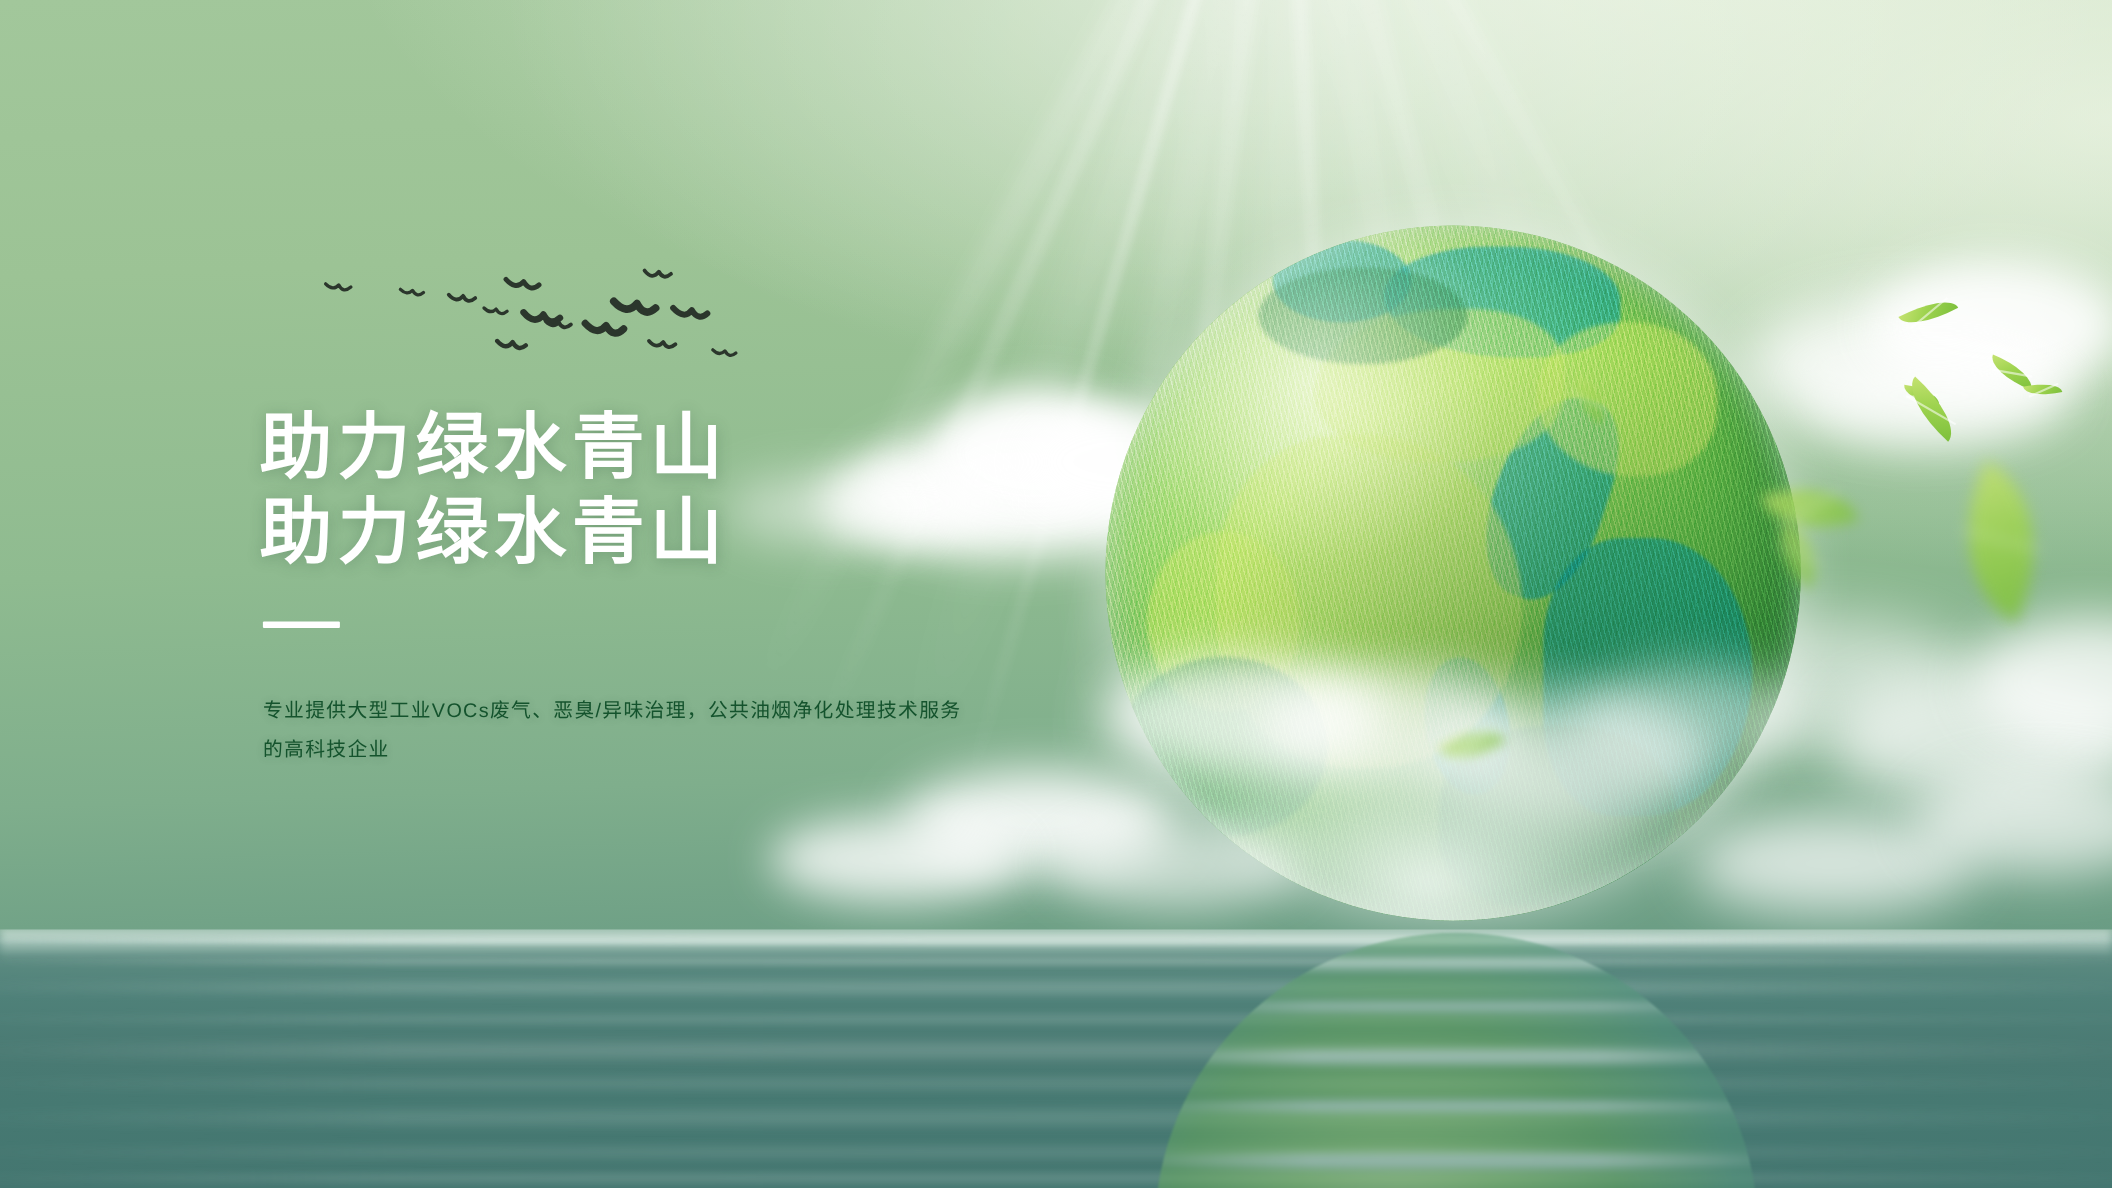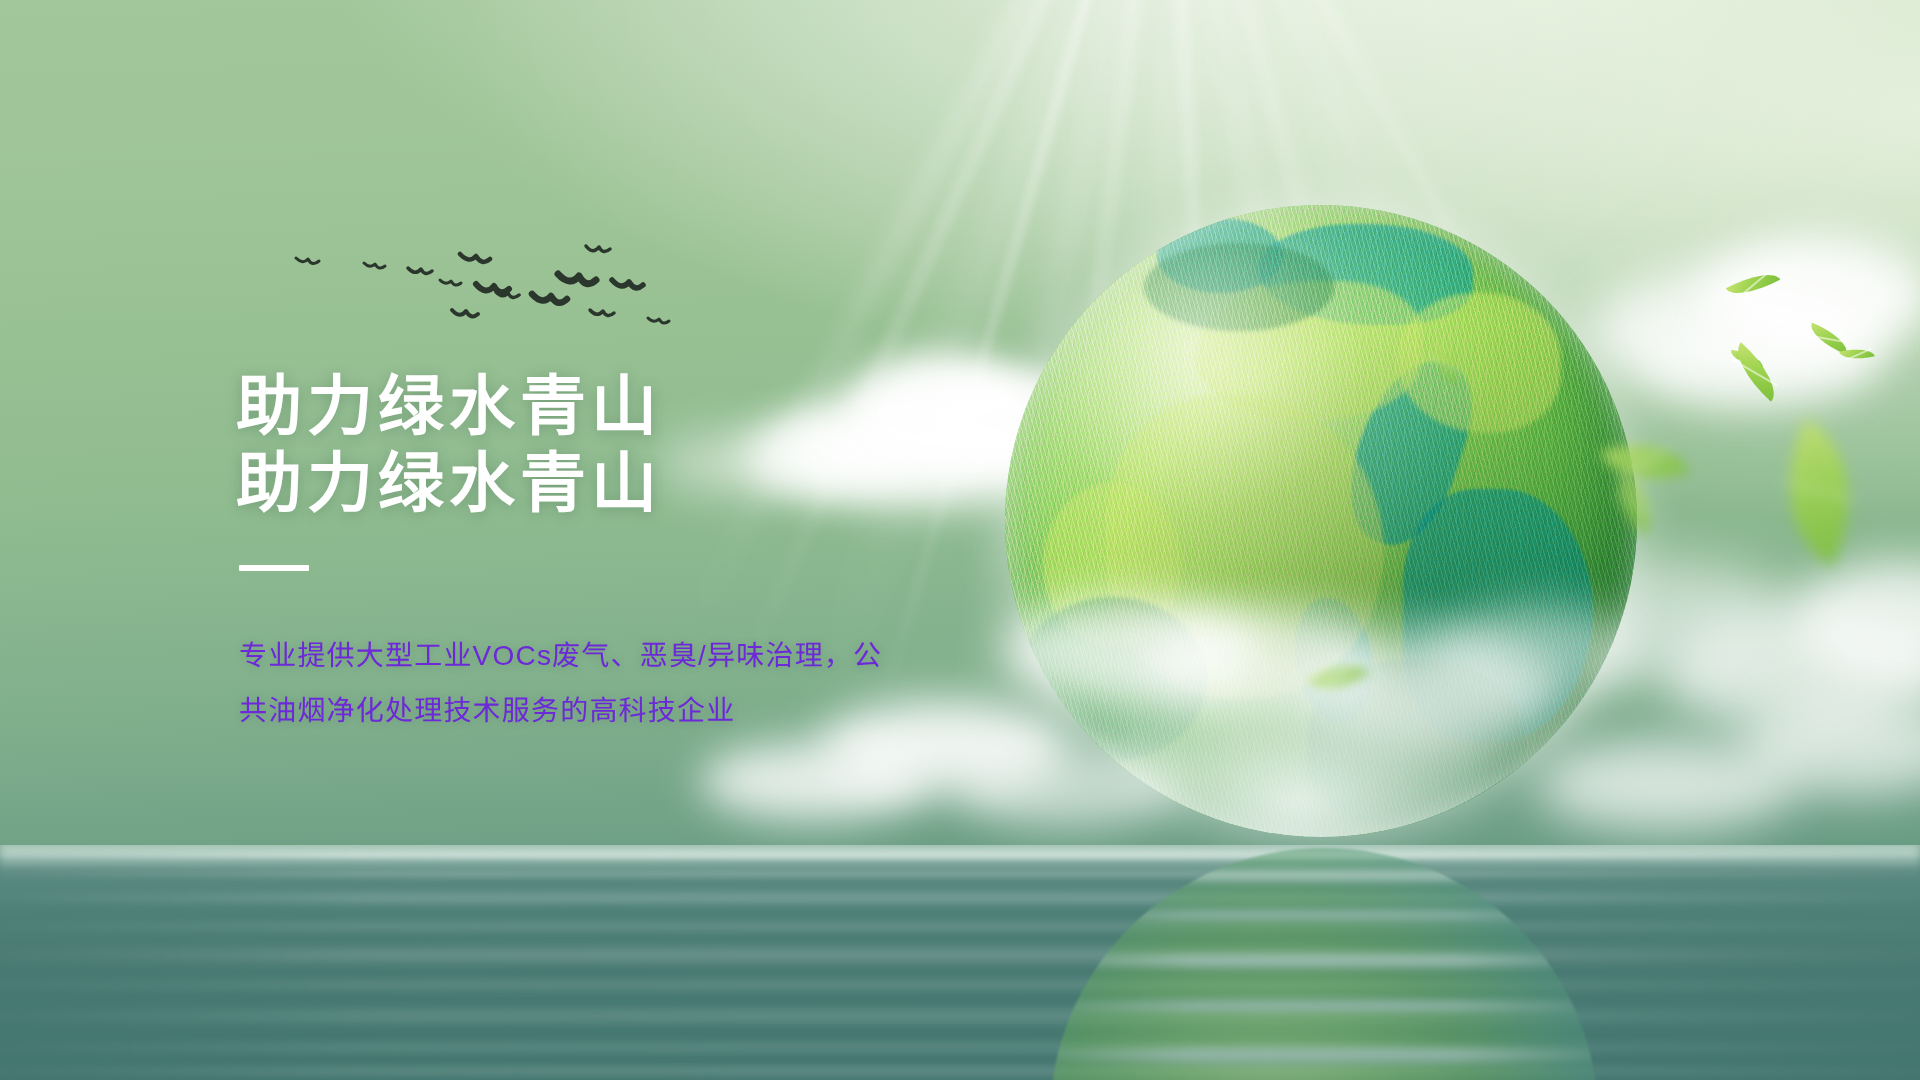--- a/index.html
+++ b/index.html
@@ -134,21 +134,21 @@
 
   
   .copy{position:absolute;left:236px;top:368px;width:720px;}
   .headline{
     margin:0;color:#ffffff;font-weight:700;
     font-size:66px;line-height:1.16;letter-spacing:5px;
     text-shadow:0 2px 14px rgba(40,80,55,.28);
   }
   .rule{width:70px;height:6px;background:#ffffff;margin:44px 0 0 3px;border-radius:1px;}
   .subcopy{
-    margin:58px 0 0 3px;color:#6d28d9;font-size:28px;line-height:1.95;
+    margin:58px 0 0 3px;color:#14532d;font-size:18px;line-height:1.95;
     letter-spacing:1.2px;max-width:650px;font-weight:400;
     text-shadow:0 1px 8px rgba(40,80,55,.22);
   }
 </style>
 </head>
 <body>
 
 <div id="stage">
 
   <div class="sky"></div>

